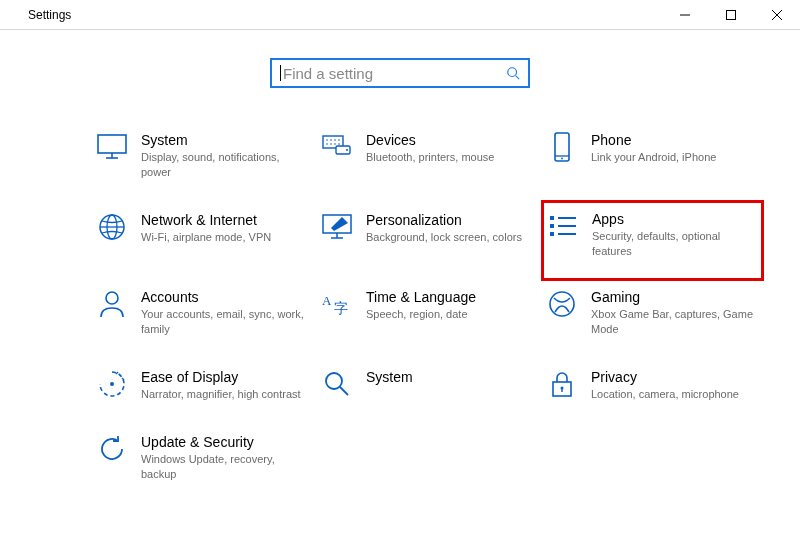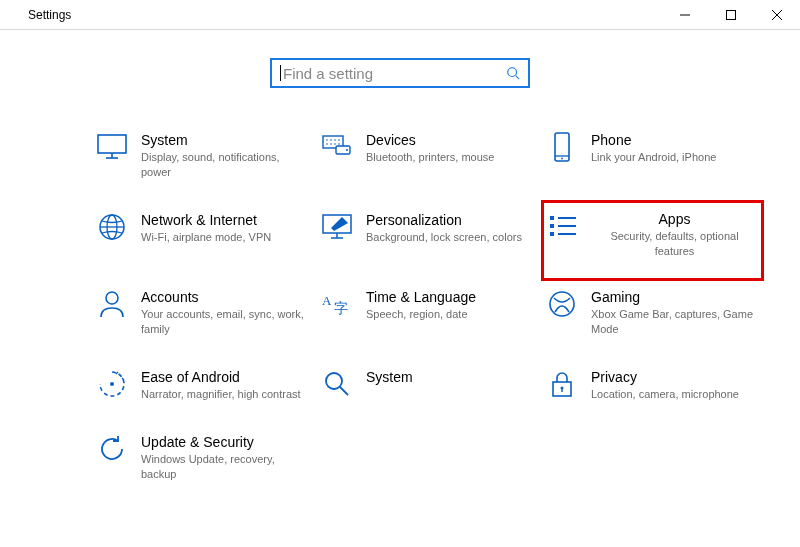--- a/index.html
+++ b/index.html
@@ -103,21 +103,20 @@
   .tile-desc {
     font-size: 11px;
     color: #6b6b6b;
     line-height: 1.35;
     max-width: 165px;
   }
   .highlight {
     border: 3px solid #e30000;
     padding: 8px 4px 20px 4px;
     margin: -8px -4px -20px -4px;
-    text-align: center;
   }
   svg { display: block; }
 </style>
 </head>
 <body>
 
 <div class="titlebar">
   <span class="title">Settings</span>
   <div class="win-controls">
     <div class="win-btn">
@@ -296,21 +295,21 @@
 
     <div class="tile">
       <div class="tile-icon">
         <svg width="28" height="28" viewBox="0 0 28 28">
             <path d="M14 2 A12 12 0 1 1 2 14" fill="none" stroke="#0a5fc2" stroke-width="1.6" stroke-dasharray="4 3"></path>
             <path d="M18 4 L20 2 M24 8 L26 10" stroke="#0a5fc2" stroke-width="1.4"></path>
             <circle cx="14" cy="14" r="2" fill="#0a5fc2"></circle>
           </svg>
       </div>
       <div class="tile-text">
-        <div class="tile-title">Ease of Android</div>
+        <div class="tile-title">Ease of Display</div>
         <div class="tile-desc">Narrator, magnifier, high contrast</div>
       </div>
     </div>
 
     <div class="tile">
       <div class="tile-icon">
         <svg width="28" height="28" viewBox="0 0 28 28">
             <circle cx="11" cy="11" r="8" fill="none" stroke="#0a5fc2" stroke-width="1.8"></circle>
             <line x1="17" y1="17" x2="25" y2="25" stroke="#0a5fc2" stroke-width="1.8"></line>
           </svg>

